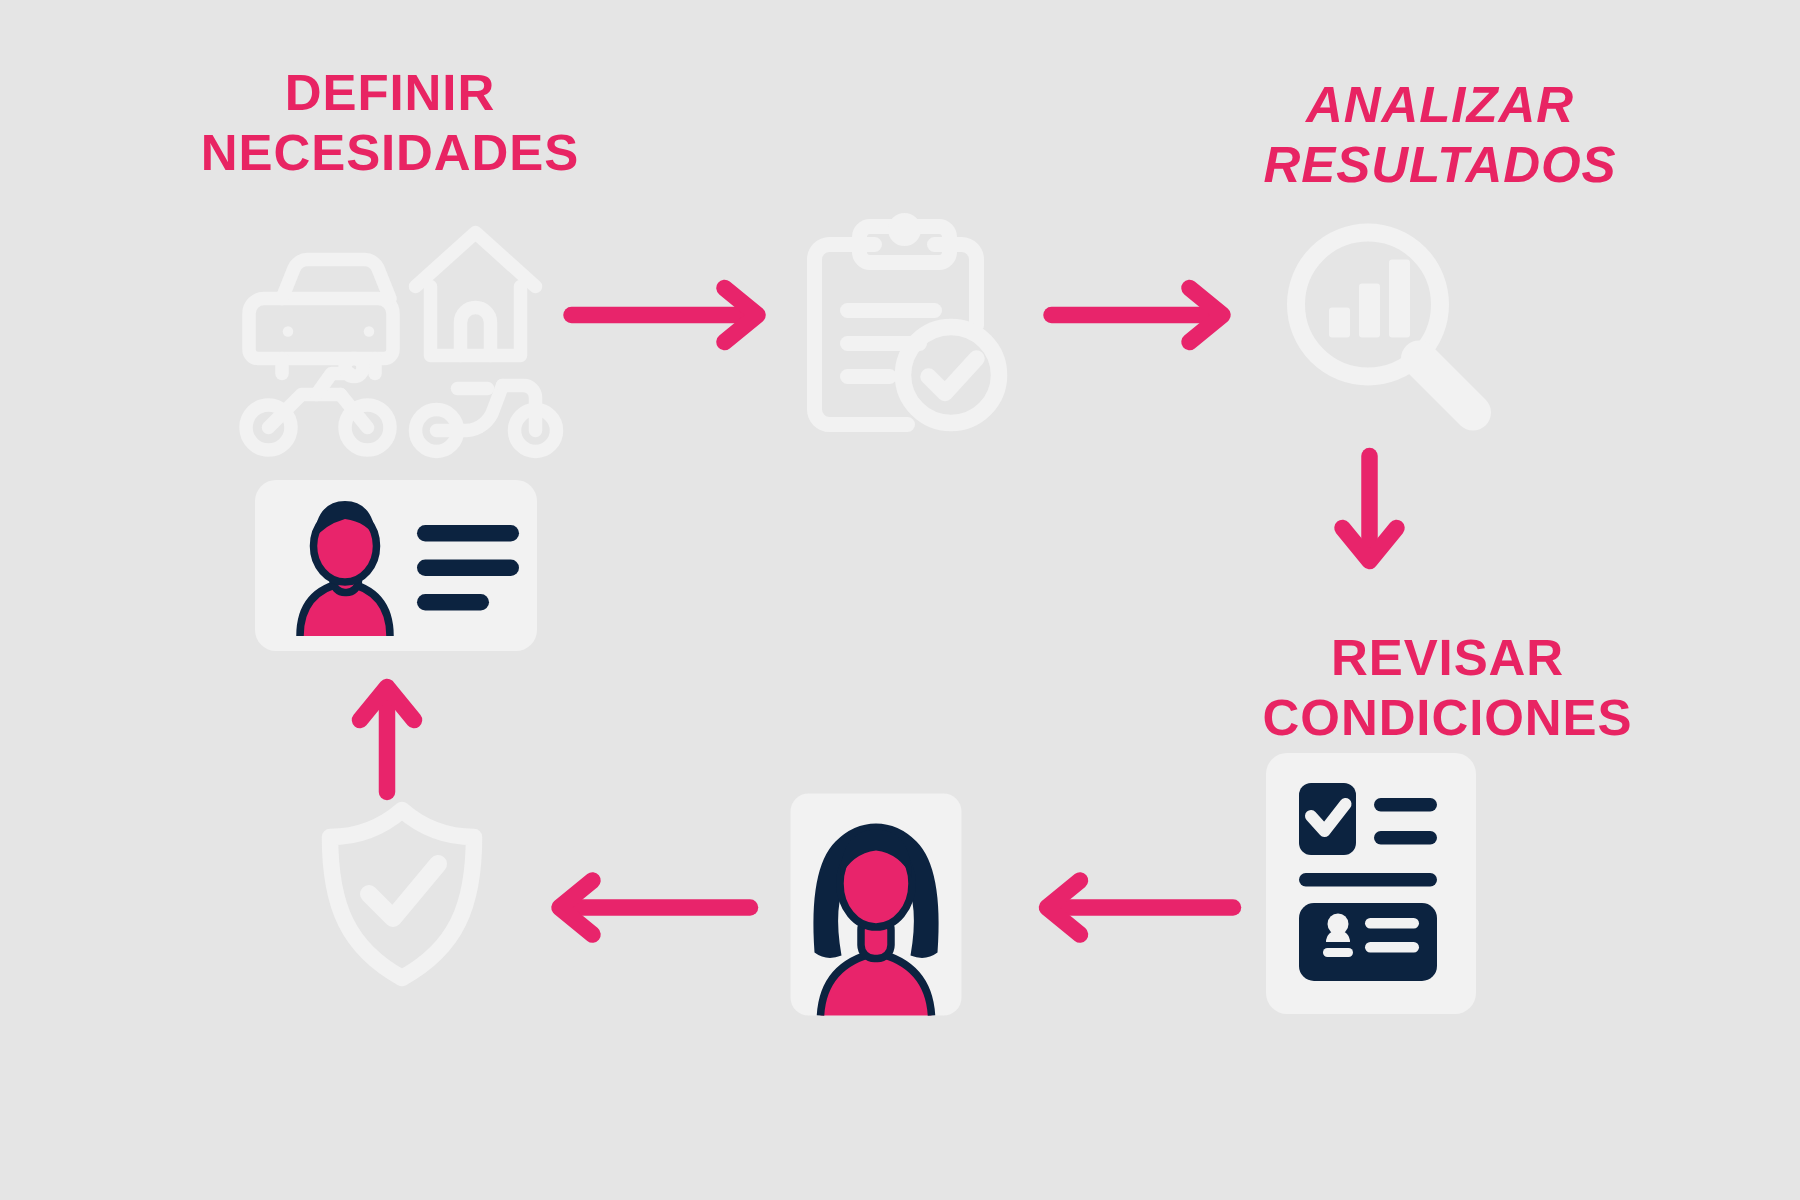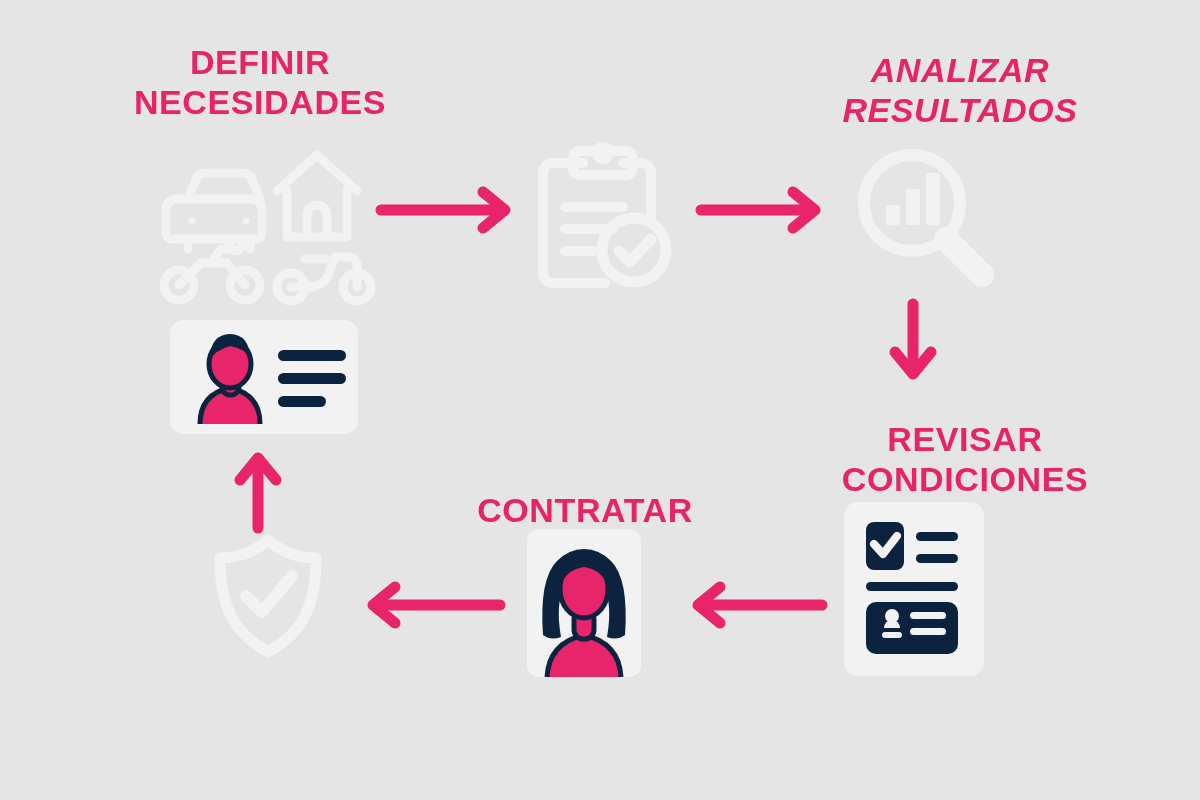--- a/index.html
+++ b/index.html
@@ -228,21 +228,20 @@
 
   <div class="arrow" id="arrow-4">
     <svg width="140" height="44" viewBox="0 0 140 44">
       <g stroke="#e8246b" stroke-width="11" stroke-linecap="round" stroke-linejoin="round" fill="none">
         <line x1="14" y1="22" x2="134" y2="22"></line>
         <polyline points="32,4 10,22 32,40"></polyline>
       </g>
     </svg>
   </div>
 
-  <div class="step-label" id="label-5">CONTRATAR</div>
 
   <div class="icon-box" id="icon-person-photo">
     <svg width="118" height="152" viewBox="0 0 118 152">
       <rect x="2" y="2" width="114" height="148" rx="12" fill="#f2f2f2"></rect>
       <g>
 
         <path d="M18 108 q-4 -56 14 -74 q12 -12 27 -12 q15 0 27 12 q18 18 14 74 q-8 6 -18 2 q6 -34 -4 -52 q-10 12 -19 12 q-9 0 -19 -12 q-10 18 -4 52 q-10 4 -18 -2 z" fill="#0c2340"></path>
 
         <path d="M22 150 q2 -34 37 -42 q35 8 37 42 z" fill="#e8246b"></path>
         <path d="M22 150 q2 -34 37 -42 q35 8 37 42" fill="none" stroke="#0c2340" stroke-width="5" stroke-linejoin="round"></path>

